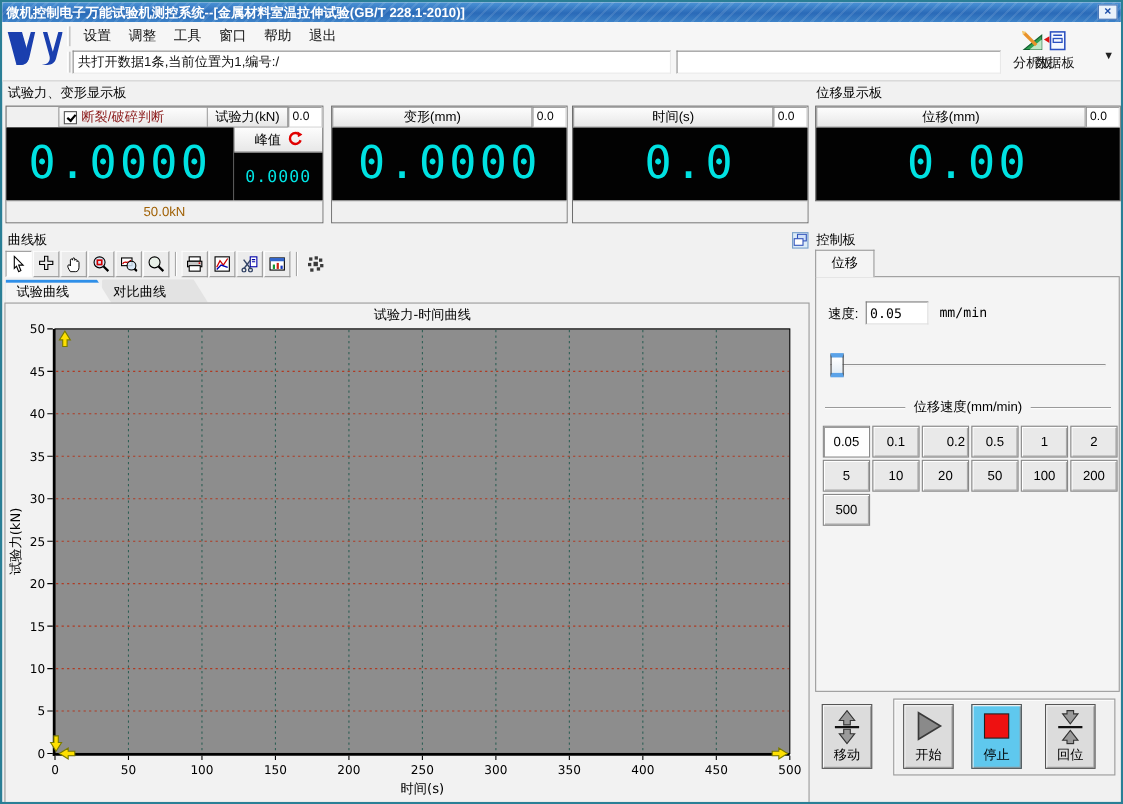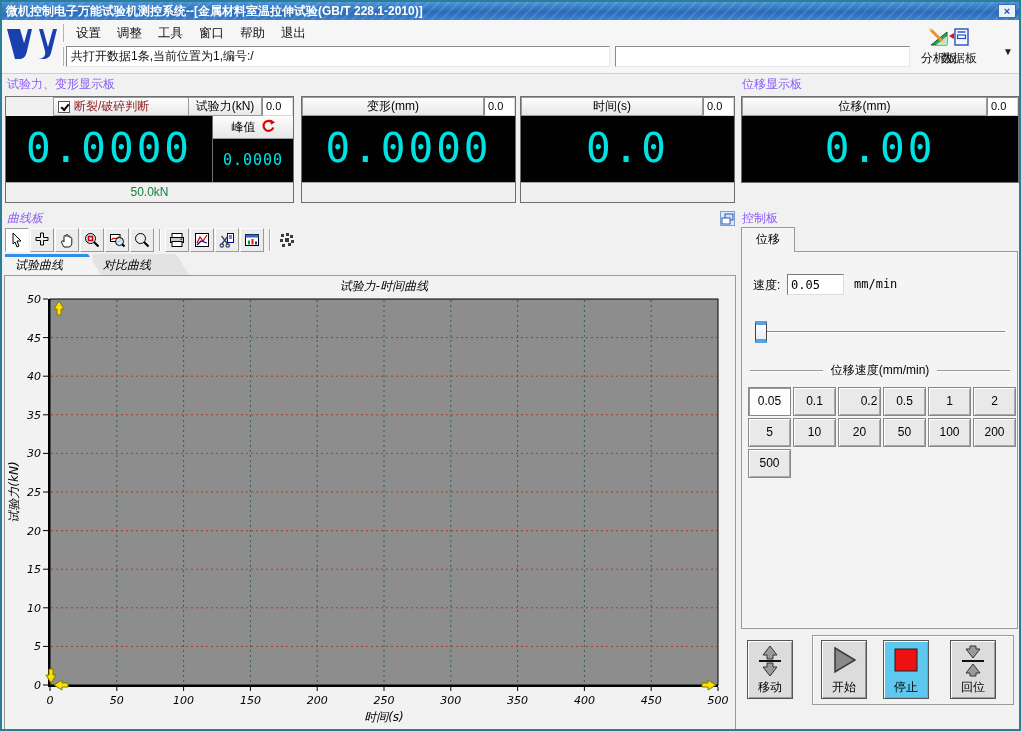--- a/index.html
+++ b/index.html
@@ -11,31 +11,31 @@
     background:linear-gradient(180deg,#4b93d6 0%,#2a6ab8 55%,#3c82c8 100%);
     color:#fff;font-size:12px;font-weight:bold;line-height:18px;padding-left:4px;}
   .titlebar .tstripes{position:absolute;inset:0;background:repeating-linear-gradient(135deg,rgba(255,255,255,.10) 0 2px,transparent 2px 7px);pointer-events:none;}
   .close-btn{position:absolute;right:3px;top:2px;width:18px;height:14px;background:#e9f1fa;
     border:1px solid #3a6cb4;color:#1d4ea8;font-size:11px;font-weight:bold;line-height:12px;text-align:center;cursor:default;}
 
   
   .chrome{position:absolute;left:0;top:18px;width:1017px;height:54px;background:#f6f6f6;border-bottom:1px solid #cfcfcf;}
   .logo{position:absolute;left:3px;top:3px;width:52px;height:46px;}
   .grip{position:absolute;width:3px;border-left:1px solid #fff;border-right:1px solid #b5b5b5;}
-  .menubar{position:absolute;left:66px;top:3px;height:20px;display:flex;align-items:center;}
+  .menubar{position:absolute;left:66px;top:3px;height:20px;display:flex;align-items:flex-end;}
   .menu-item{font-size:12.5px;color:#111;padding:2px 8px;cursor:default;}
   .statusbox{position:absolute;top:26px;height:21px;background:#fff;border:1px solid;border-color:#8a8a8a #e8e8e8 #e8e8e8 #8a8a8a;
     font-size:12px;color:#111;line-height:19px;padding-left:4px;overflow:hidden;white-space:nowrap;}
   .tr-btn{position:absolute;top:4px;width:50px;height:44px;text-align:center;cursor:default;}
   .tr-btn .ticon{display:block;height:24px;padding-top:3px;}
   .tr-btn .tlabel{font-size:12px;color:#111;line-height:16px;}
   .dd-arrow{position:absolute;left:1001px;top:26px;font-size:10px;color:#222;cursor:default;}
 
   
-  .gtitle{position:absolute;left:3px;top:0;font-size:12px;color:#8b5cf6;text-align:right;}
+  .gtitle{position:absolute;left:3px;top:0;font-size:12px;color:#000000;text-align:right;}
 
   
   .dgroup{position:absolute;}
   .dbox{position:absolute;top:20px;border:1px solid #6e6e6e;background:#f0f0f0;}
   .dhead{display:flex;height:19px;}
   .hcell{background:linear-gradient(180deg,#fdfdfd,#e7e7e7);border:1px solid #9b9b9b;border-left:none;
     font-size:12px;color:#000;text-align:center;line-height:17px;flex:1;}
   .hcell.first{border-left:1px solid #9b9b9b;}
   .vcell{width:31px;background:#fff;border:1px solid;border-color:#8a8a8a #d8d8d8 #d8d8d8 #8a8a8a;
     font-size:11px;line-height:17px;padding-left:3px;color:#000;}
@@ -44,27 +44,27 @@
   .cb::after{content:"";position:absolute;left:2px;top:2px;width:6px;height:3px;border-left:2px solid #000;border-bottom:2px solid #000;transform:rotate(-50deg);}
   .cbtext{font-size:12px;color:var(--break-color);white-space:nowrap;}
   .dbody{display:flex;height:66px;background:#000;}
   .bigdisp{background:#020202;color:var(--digit-color);font-family:"DejaVu Sans Mono",monospace;
     text-align:center;line-height:64px;letter-spacing:3px;}
   .sidecol{width:81px;display:flex;flex-direction:column;border-left:1px solid #6e6e6e;}
   .peakrow{height:23px;background:linear-gradient(180deg,#fdfdfd,#e7e7e7);border-bottom:1px solid #9b9b9b;
     display:flex;align-items:center;justify-content:center;gap:5px;font-size:12px;color:#000;}
   .peakdisp{flex:1;background:#020202;color:var(--digit-color);font-family:"DejaVu Sans Mono",monospace;
     font-size:15px;text-align:center;line-height:42px;letter-spacing:1px;}
-  .dfoot{height:20px;border-top:1px solid #a8a8a8;background:#f0f0f0;font-size:12px;color:#15803d;
+  .dfoot{height:20px;border-top:1px solid #a8a8a8;background:#f0f0f0;font-size:12px;color:#a16207;
     text-align:center;line-height:19px;display:flex;align-items:center;justify-content:center;}
   .dfoot.leftal{justify-content:flex-start;padding-left:5px;}
   .redsq{width:12px;height:12px;background:var(--red);border:1px solid #222;margin-right:4px;}
 
   
-  .curve-panel{position:absolute;left:2px;top:208px;width:732px;height:521px;font-style:italic;}
+  .curve-panel{position:absolute;left:2px;top:208px;width:732px;height:521px;}
   .float-icon{position:absolute;right:1px;top:1px;width:15px;height:15px;background:#dcecf8;border:1px solid #7aa0c8;cursor:default;}
   .ctoolbar{position:absolute;left:1px;top:17px;height:26px;display:flex;align-items:center;}
   .tbtn{width:24px;height:24px;background:#ececec;border:1px solid;border-color:#fdfdfd #9a9a9a #9a9a9a #fdfdfd;
     display:flex;align-items:center;justify-content:center;margin-right:1px;cursor:default;}
   .tbtn.pressed{background:#fff;border-color:#9a9a9a #fdfdfd #fdfdfd #9a9a9a;}
   .tsep{width:2px;height:22px;border-left:1px solid #a8a8a8;border-right:1px solid #fff;margin:0 4px;}
   .ctabs{position:absolute;left:1px;top:44px;height:21px;display:flex;}
   .ctab{position:relative;height:21px;width:96px;margin-right:-8px;background:#e3e3e3;
     clip-path:polygon(0 0,calc(100% - 13px) 0,100% 100%,0 100%);
     font-size:12px;color:#000;text-align:left;padding:3px 0 0 10px;filter:drop-shadow(0 0 1px #8a8a8a);cursor:default;}

